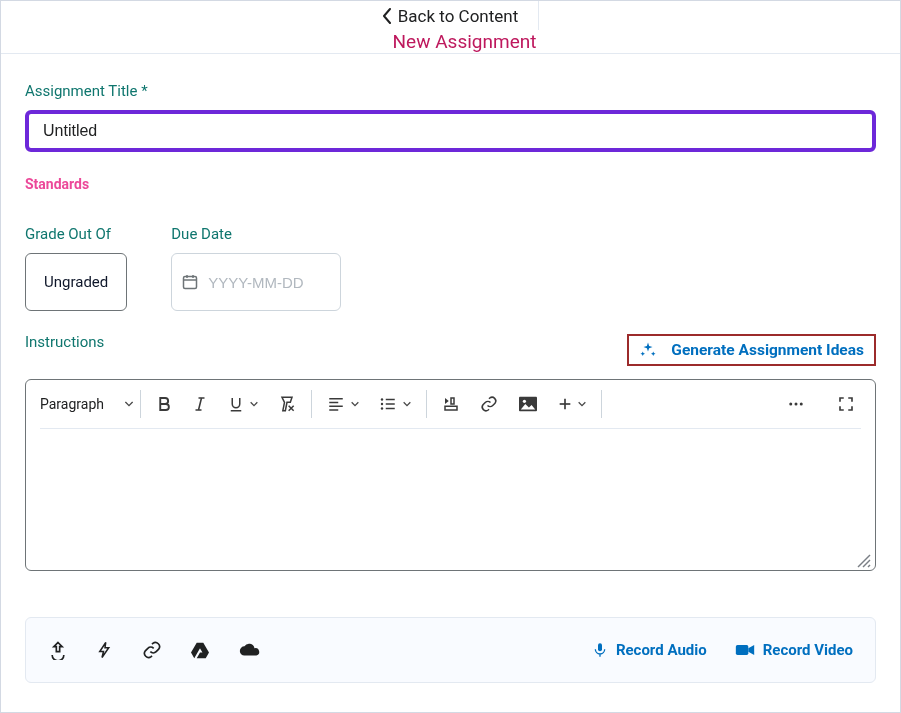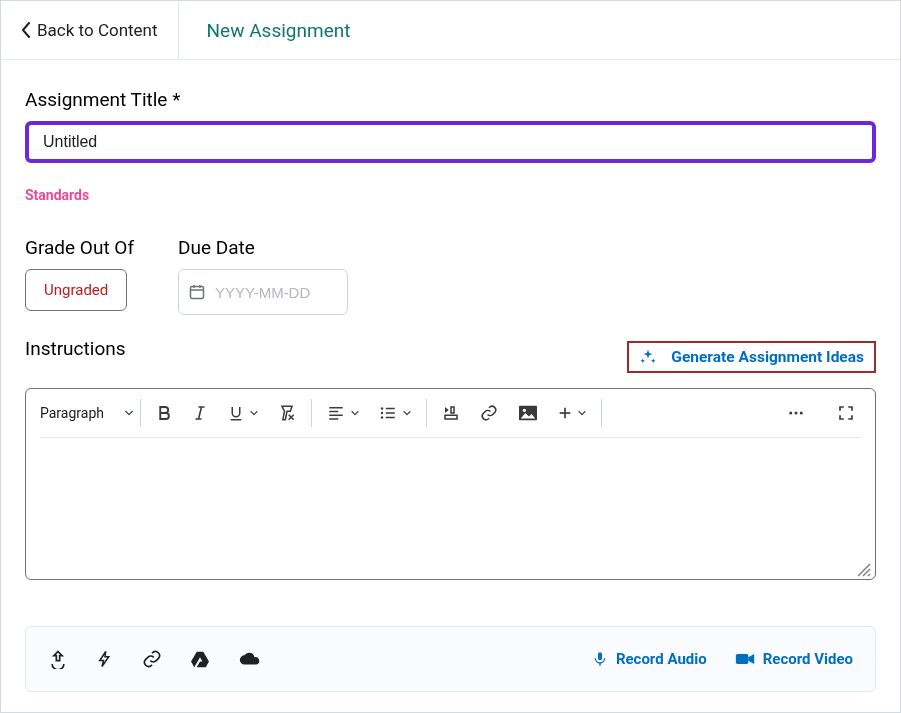--- a/index.html
+++ b/index.html
@@ -12,48 +12,49 @@
   .app-frame {
     width: 901px;
     height: 713px;
     border: 1px solid #d3d9e3;
     position: relative;
     background: #fff;
   }
   .top-header {
     display: flex;
     align-items: center;
-    height: 59px;
+    height: 53px;
     border-bottom: 1px solid #e3e9f1;
+    flex-direction: column;
   }
   .back-link {
     display: flex;
     align-items: center;
     gap: 6px;
     padding: 0 20px;
     height: 100%;
     font-size: 17px;
     cursor: pointer;
     border-right: 1px solid #e3e9f1;
     color: #202122;
   }
   .back-link svg { flex: none; }
   .page-title {
     font-size: 19px;
     padding-left: 28px;
-    color: #0f766e;
+    color: #be185d;
   }
   .form-body {
     padding: 28px 24px 24px 24px;
   }
   .field-label {
-    font-size: 19px;
+    font-size: 15px;
     font-weight: 400;
     margin-bottom: 10px;
-    color: #000000;
+    color: #0f766e;
   }
   .title-input {
     width: 100%;
     height: 42px;
     border: 4px solid #6d28d9;
     border-radius: 6px;
     padding: 0 14px;
     font-size: 16px;
     color: #202122;
   }
@@ -66,32 +67,32 @@
     cursor: pointer;
   }
   .grade-due-row {
     display: flex;
     gap: 44px;
     margin-top: 32px;
   }
   .grade-box {
     display: inline-flex;
     align-items: center;
-    height: 42px;
+    height: 58px;
     border: 1px solid #6e7477;
     border-radius: 6px;
     padding: 0 18px;
     font-size: 15px;
-    color: #b91c1c;
+    color: #0f172a;
     cursor: pointer;
   }
   .date-wrap {
     display: flex;
     align-items: center;
-    height: 46px;
+    height: 58px;
     border: 1px solid #cdd5dc;
     border-radius: 6px;
     padding: 0 10px;
     width: 170px;
   }
   .date-wrap svg { flex: none; margin-right: 8px; fill:#6e7477;}
   .date-input {
     border: none;
     outline: none;
     width: 100%;

